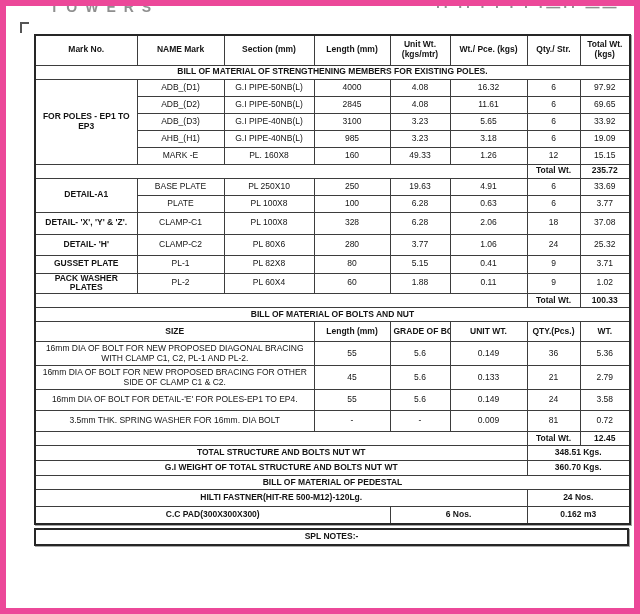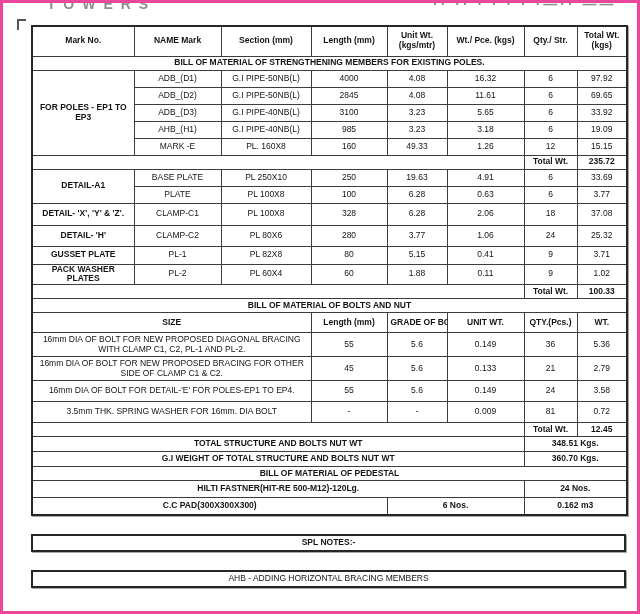--- a/index.html
+++ b/index.html
@@ -1,26 +1,26 @@
 <!DOCTYPE html>
 <html><head>
 <meta charset="utf-8">
 <style>
   html,body{margin:0;padding:0;background:#fff;}
   .canvas{position:relative;width:640px;height:614px;background:#fff;overflow:hidden;
-          font-family:"Liberation Sans",sans-serif;color:#141414;border:3px solid #ec4899;box-sizing:border-box;}
+          font-family:"Liberation Sans",sans-serif;color:#141414;border:6px solid #ec4899;box-sizing:border-box;}
   
   .fragstrip{position:absolute;top:0;left:0;width:640px;height:19px;overflow:hidden;}
   .frag{position:absolute;top:-7px;color:#8f8f8f;font-weight:700;font-size:14px;white-space:nowrap;}
   .frag-l{left:44px;letter-spacing:8px;}
   .frag-r{left:430px;letter-spacing:3px;}
   .corner-l{position:absolute;top:16px;left:14px;width:7px;height:9px;border-top:2px solid #555;border-left:2px solid #555;}
-  .doc{position:absolute;left:28px;top:22px;width:595px;}
+  .doc{position:absolute;left:28px;top:28px;width:595px;}
   table.t{border-collapse:collapse;width:595px;table-layout:fixed;border:2px solid #262626;box-shadow:1px 1px 0 rgba(60,60,60,.45);}
-  table.t2{margin-top:18px;}
+  table.t2{margin-top:3px;}
   .t td{border:1px solid #3d3d3d;padding:0 3px;font-size:8.5px;text-align:center;vertical-align:middle;line-height:1.15;overflow:hidden;}
   .b{font-weight:700;}
   .lt{text-align:left;}
   .s7{font-size:7.5px;}
   .s8{font-size:8px;}
   .s9{font-size:9px;}
   .s10{font-size:10px;}
   .nw{white-space:nowrap;}
   .pad4{padding-left:4px;}
   .blank{border-left:hidden;border-right:none;}
@@ -267,20 +267,17 @@
     <table class="t t2">
       <tbody>
           <tr style="height:16px">
         <td class="b lt s8 pad4">SPL NOTES:-</td>
       </tr>
     </tbody>
       </table>
 
     <table class="t t2">
       <tbody>
-      <tr style="height:16px">
-        <td class="lt s8 pad4">AHB - ADDING HORIZONTAL BRACING MEMBERS</td>
-      </tr>
     </tbody>
       </table>
 
   </div>
 </div>
 
 </body></html>

